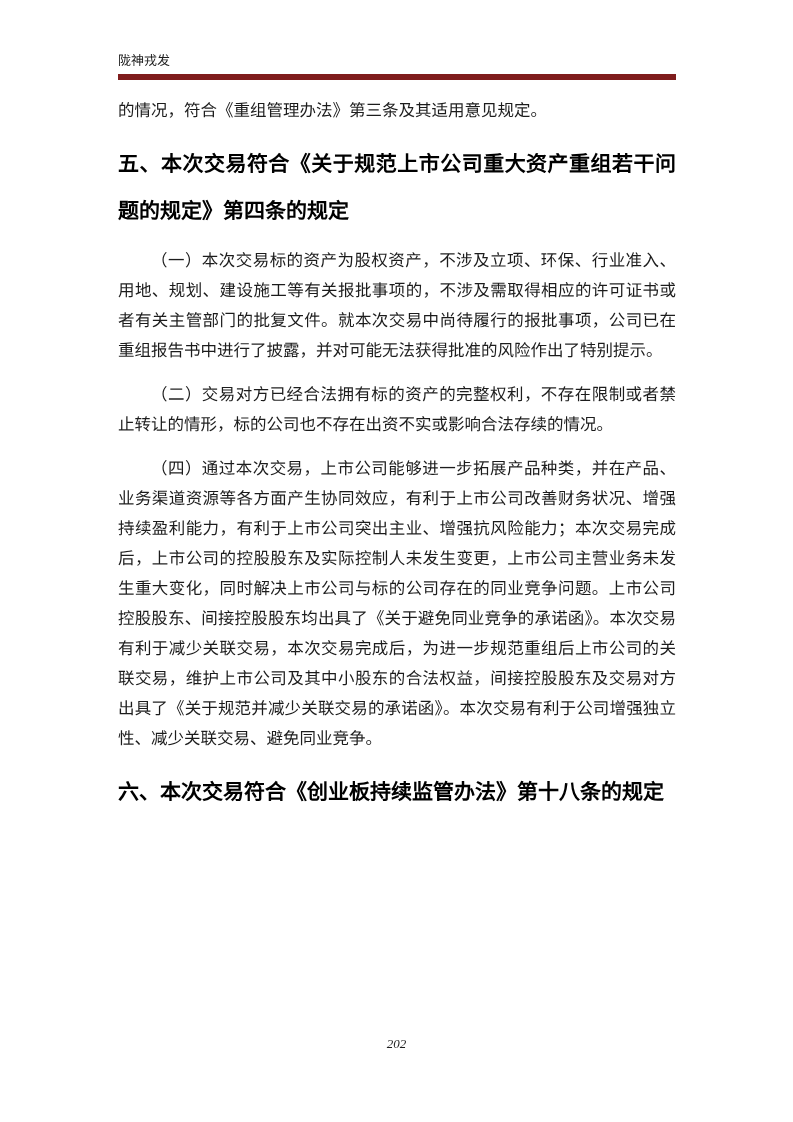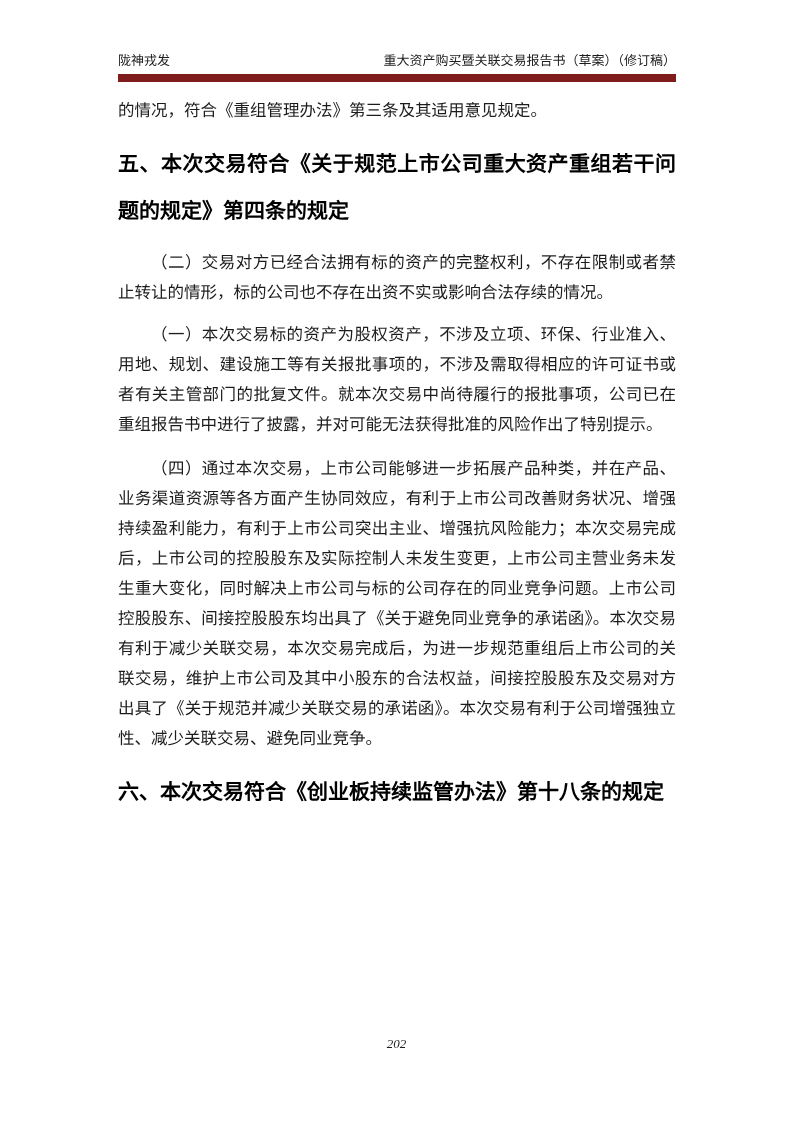--- a/index.html
+++ b/index.html
@@ -16,21 +16,21 @@
     color: #1c1c1c;
   }
   .page-header {
     position: absolute;
     top: 52px;
     left: 118px;
     width: 558px;
     display: flex;
     justify-content: space-between;
     align-items: flex-end;
-    border-bottom: 8px solid #7f1d1d;
+    border-bottom: 6px solid #7f1d1d;
     padding-bottom: 5px;
     font-size: 13px;
     line-height: 17px;
     white-space: nowrap;
   }
   .doc-body {
     position: absolute;
     top: 95px;
     left: 118px;
     width: 558px;
@@ -70,30 +70,29 @@
     font-style: italic;
   }
 </style>
 </head>
 <body>
 
 <div class="page">
 
   <div class="page-header">
     <span>陇神戎发</span>
-    <span>重大资产购买暨关联交易报告书（草案）（修订稿）</span>
   </div>
 
   <div class="doc-body">
     <p class="para no-indent">的情况，符合《重组管理办法》第三条及其适用意见规定。</p>
 
     <h2 class="section-heading">五、本次交易符合《关于规范上市公司重大资产重组若干问题的规定》第四条的规定</h2>
 
+    <p class="para first-after-heading">（一）本次交易标的资产为股权资产，不涉及立项、环保、行业准入、用地、规划、建设施工等有关报批事项的，不涉及需取得相应的许可证书或者有关主管部门的批复文件。就本次交易中尚待履行的报批事项，公司已在重组报告书中进行了披露，并对可能无法获得批准的风险作出了特别提示。</p>
     <p class="para">（二）交易对方已经合法拥有标的资产的完整权利，不存在限制或者禁止转让的情形，标的公司也不存在出资不实或影响合法存续的情况。</p>
-    <p class="para first-after-heading">（一）本次交易标的资产为股权资产，不涉及立项、环保、行业准入、用地、规划、建设施工等有关报批事项的，不涉及需取得相应的许可证书或者有关主管部门的批复文件。就本次交易中尚待履行的报批事项，公司已在重组报告书中进行了披露，并对可能无法获得批准的风险作出了特别提示。</p>
     <p class="para">（四）通过本次交易，上市公司能够进一步拓展产品种类，并在产品、业务渠道资源等各方面产生协同效应，有利于上市公司改善财务状况、增强持续盈利能力，有利于上市公司突出主业、增强抗风险能力；本次交易完成后，上市公司的控股股东及实际控制人未发生变更，上市公司主营业务未发生重大变化，同时解决上市公司与标的公司存在的同业竞争问题。上市公司控股股东、间接控股股东均出具了《关于避免同业竞争的承诺函》。本次交易有利于减少关联交易，本次交易完成后，为进一步规范重组后上市公司的关联交易，维护上市公司及其中小股东的合法权益，间接控股股东及交易对方出具了《关于规范并减少关联交易的承诺函》。本次交易有利于公司增强独立性、减少关联交易、避免同业竞争。</p>
 
     <h2 class="section-heading second">六、本次交易符合《创业板持续监管办法》第十八条的规定</h2>
   </div>
 
   <div class="page-footer">
     <span>202</span>
   </div>
 
 </div>

